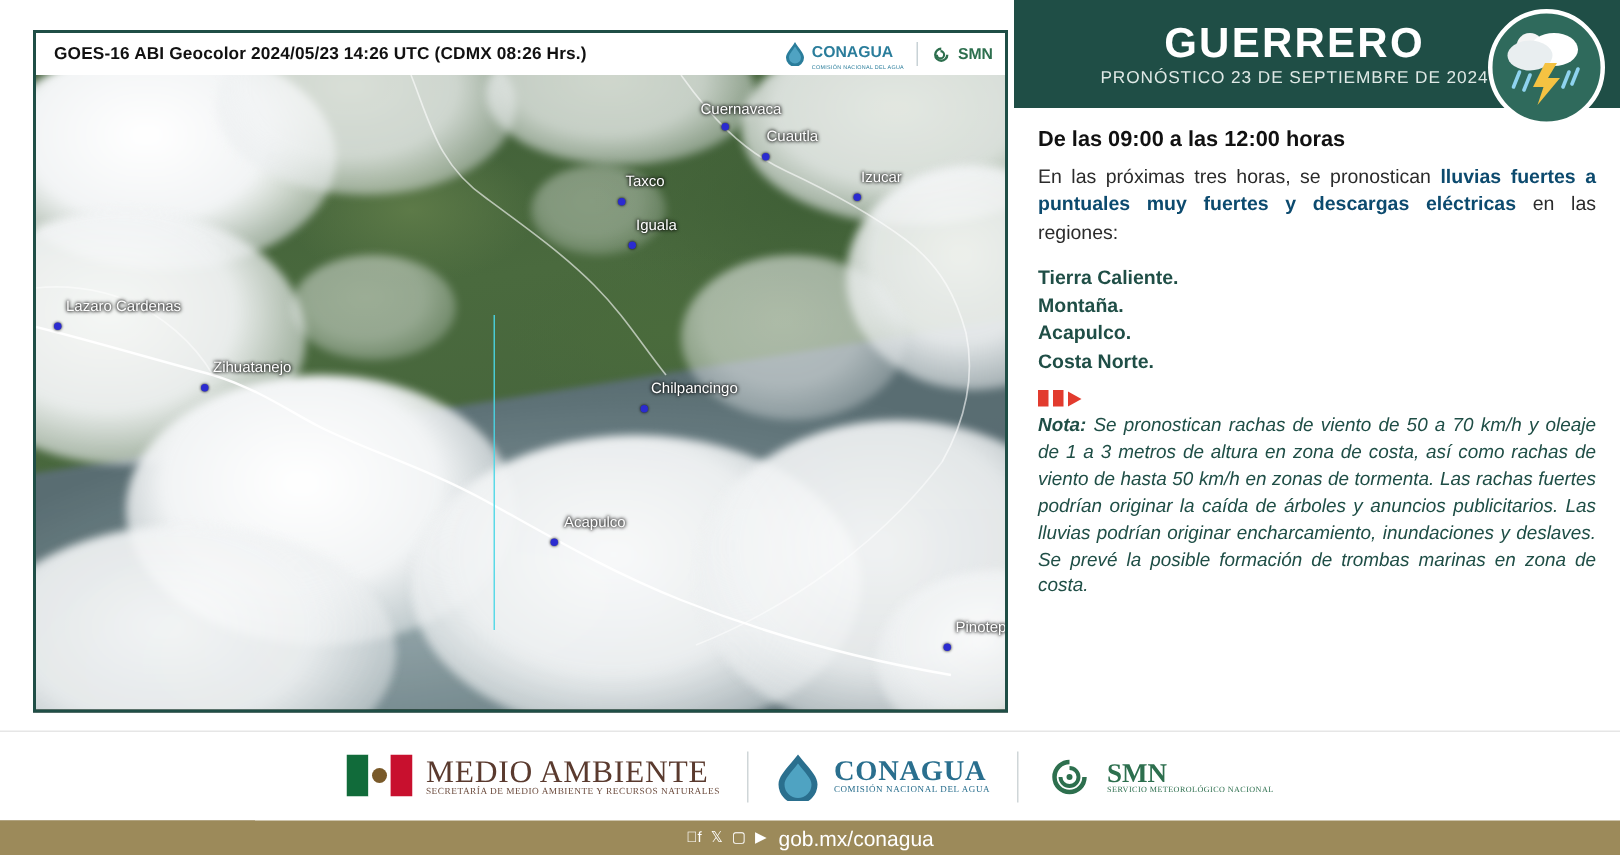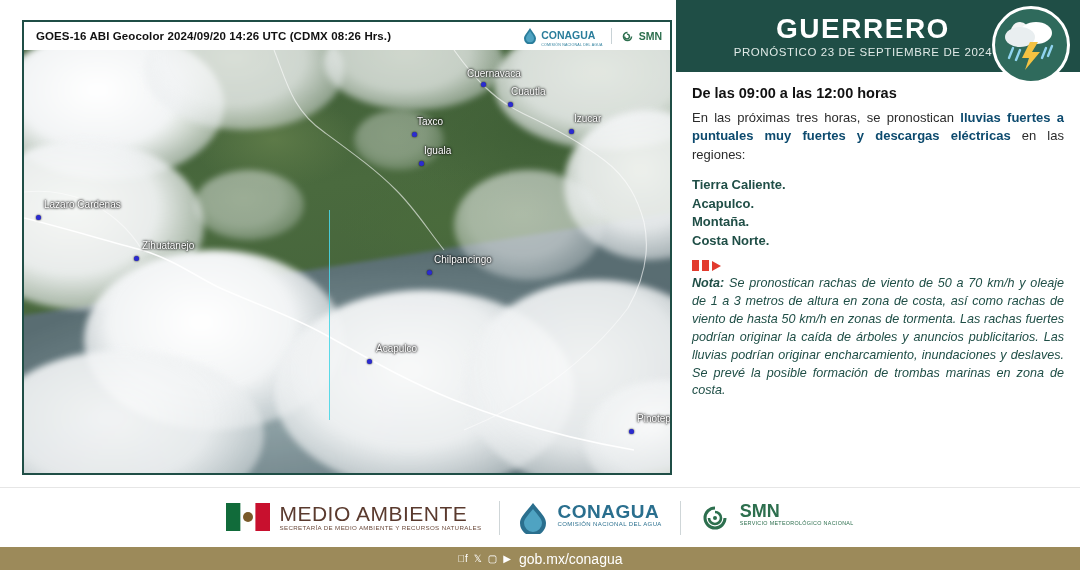--- a/index.html
+++ b/index.html
@@ -137,21 +137,21 @@
     text-align: justify;
   }
   .nota-text b { font-style: italic; }
 
   
   .footer-white {
     position:absolute; left:0; top:487px; width:1080px; height: 60px;
     background:#ffffff; border-top:1px solid #e6e6e6;
     display:flex; align-items:center; justify-content:center; gap: 18px;
   }
-  .f-block { display:flex; align-items:flex-start; gap:9px; }
+  .f-block { display:flex; align-items:center; gap:9px;font-family:Liberation Serif, serif; }
   .f-sep { width:1px; height:34px; background:#cfd6d8; }
   .ma-text { line-height:1.05; }
   .ma-text .t1 { font-size: 21px; color:#5a3a2e; letter-spacing:.5px; font-weight:normal; }
   .ma-text .t2 { font-size: 6.2px; color:#6b4a3c; letter-spacing:.35px; }
   .cn-text .t1 { font-size: 19px; color:#2a6f8e; font-weight:bold; letter-spacing:.5px; line-height:1; }
   .cn-text .t2 { font-size: 6px; color:#2a6f8e; letter-spacing:.4px; }
   .smn-text .t1 { font-size: 18px; color:#2d6f4e; font-weight:bold; line-height:1; }
   .smn-text .t2 { font-size: 5.4px; color:#2d6f4e; letter-spacing:.3px; }
 
   .footer-bar {
@@ -165,21 +165,21 @@
 </style>
 </head>
 <body>
 
 <div class="page">
 
   <div class="left-panel">
     <div class="sat-frame">
 
       <div class="sat-header">
-        <div class="sat-title">GOES-16 ABI Geocolor 2024/09/20 14:26 UTC (CDMX  08:26 Hrs.)</div>
+        <div class="sat-title">GOES-16 ABI Geocolor 2024/05/23 14:26 UTC (CDMX  08:26 Hrs.)</div>
         <div class="hdr-logos">
           <div class="logo-conagua">
             <span class="drop">
               <svg width="14" height="16" viewBox="0 0 14 16">
                 <path d="M7 0 C10 5 13 7.5 13 10.5 A6 6 0 0 1 1 10.5 C1 7.5 4 5 7 0 Z" fill="#2a7d9b"></path>
                 <path d="M7 3 C9 6.5 11 8 11 10.3 A4 4 0 0 1 3 10.3 C3 8 5 6.5 7 3 Z" fill="#4fa3c2"></path>
               </svg>
             </span>
             <span>
               <span class="txt">CONAGUA</span>
@@ -286,22 +286,22 @@
     </div>
 
     <div class="time-line">De las 09:00 a las 12:00 horas</div>
 
     <div class="body-text">
       <span>En las próximas tres horas, se pronostican </span><b>lluvias fuertes a puntuales muy fuertes y descargas eléctricas</b><span> en las regiones:</span>
     </div>
 
     <div class="regions">
       <div>Tierra Caliente.</div>
+      <div>Montaña.</div>
       <div>Acapulco.</div>
-      <div>Montaña.</div>
       <div>Costa Norte.</div>
     </div>
 
     <div class="nota-wrap">
       <div class="nota-flags">
         <span class="flag"></span>
         <span class="flag"></span>
         <span class="flag tri"></span>
       </div>
       <div class="nota-text">

